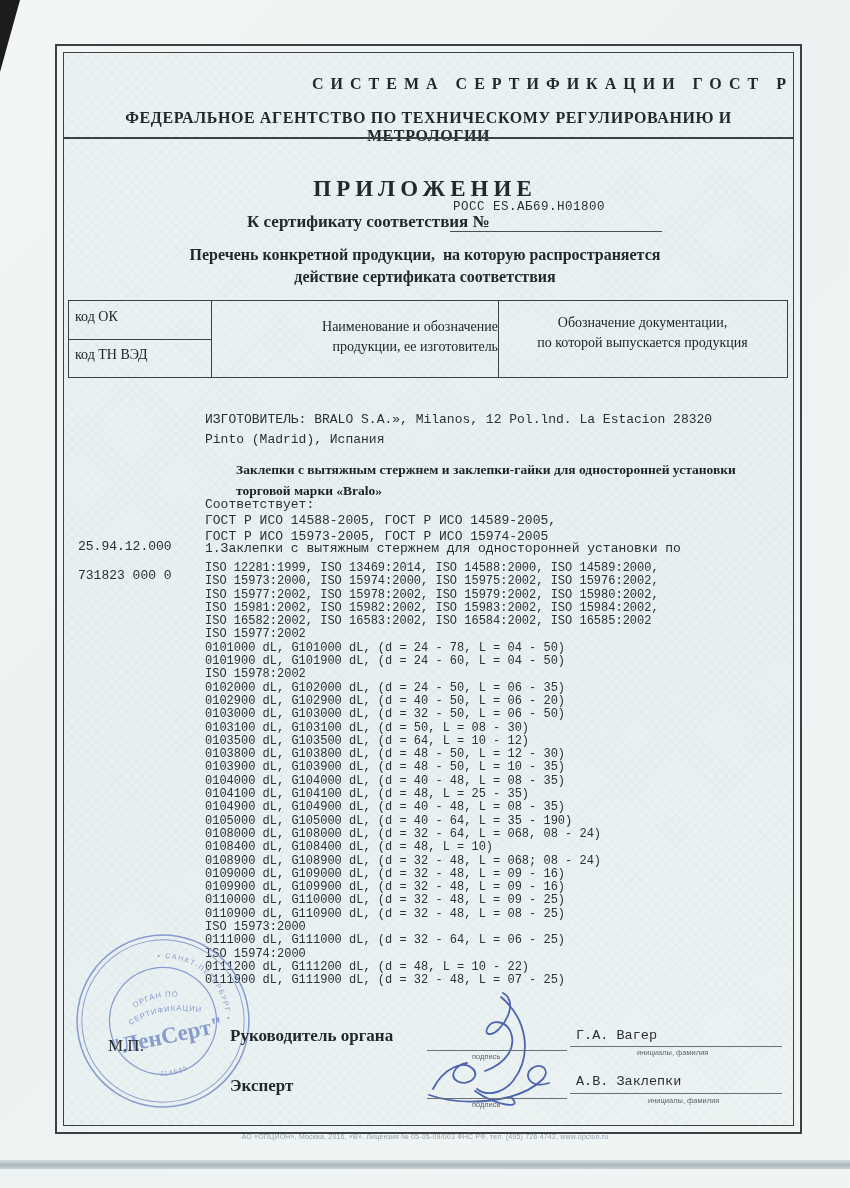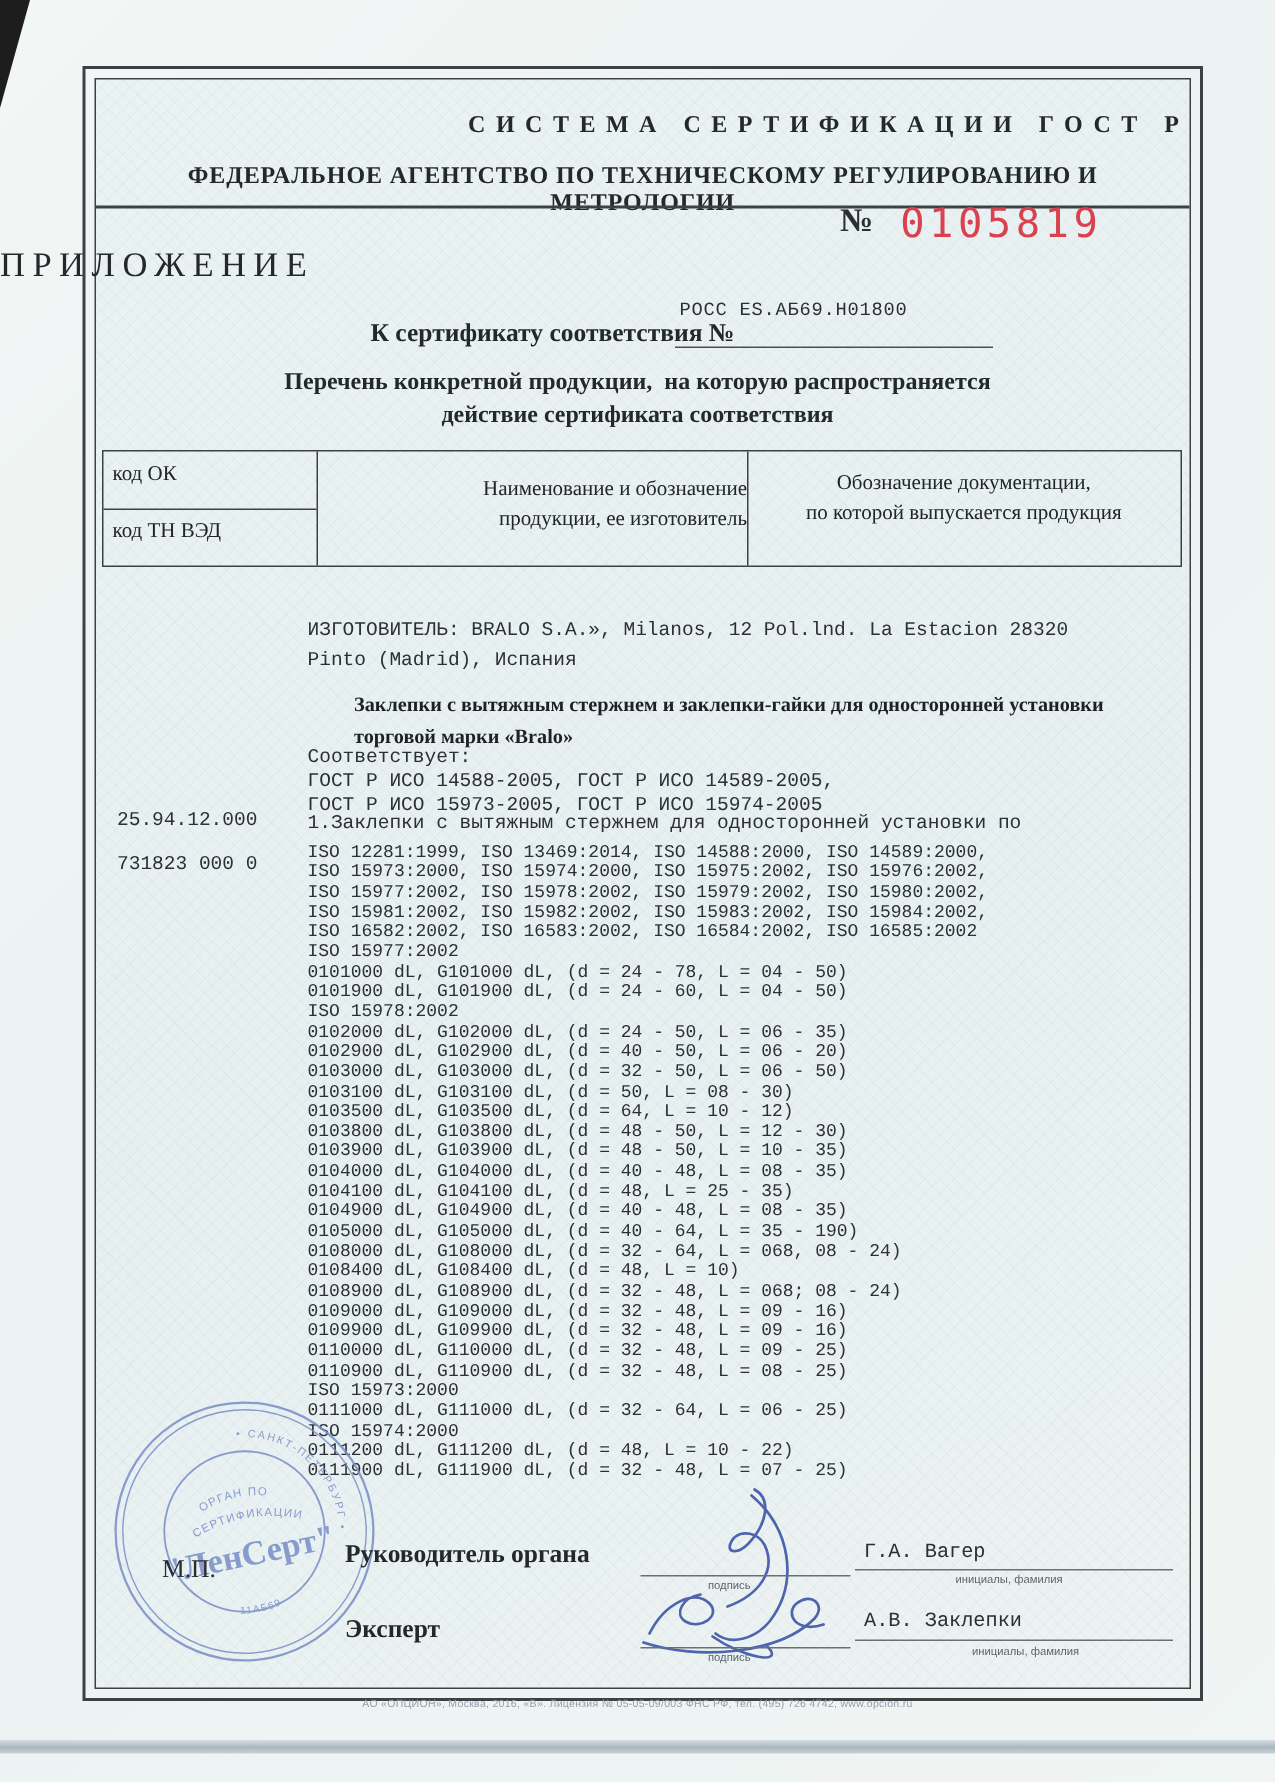--- a/index.html
+++ b/index.html
@@ -20,21 +20,21 @@
           repeating-linear-gradient(45deg,rgba(110,160,170,0.05) 0 1px,transparent 1px 7px),
           repeating-linear-gradient(-45deg,rgba(110,160,170,0.05) 0 1px,transparent 1px 7px),
           linear-gradient(160deg,#ebf2f2 0%,#e7eff1 55%,#edf3f2 100%);}
   .hdr1{left:0;right:0;top:22px;text-align:right;font-weight:bold;font-size:16px;letter-spacing:7px;color:#23282d;}
   .hdr2{left:0;right:0;top:56px;text-align:center;font-weight:bold;font-size:16px;letter-spacing:0.6px;color:#23282d;}
   .hdr-rule{left:0;right:0;top:84px;border-top:2.5px solid #3c4146;}
   .serial-row{top:134px;left:560px;width:230px;}
   .serial-prefix{font-size:22px;font-weight:bold;color:#2a2f34;display:inline-block;vertical-align:top;}
   .serial-num{font-family:"DejaVu Sans Mono","Liberation Mono",monospace;font-size:27px;letter-spacing:3px;
         color:#d9414f;display:inline-block;margin-left:14px;}
-  .doc-title{left:0;right:0;top:164px;font-weight:normal;font-size:23px;letter-spacing:5px;color:#23282d;}
+  .doc-title{left:0;right:0;top:176px;text-align:center;font-weight:bold;font-size:23px;letter-spacing:5px;color:#23282d;}
   .cert-label{left:247px;top:212px;font-weight:bold;font-size:17px;color:#23282d;}
   .cert-num{left:453px;top:200px;font-size:12.5px;letter-spacing:0.5px;}
   .cert-line{left:450px;top:231px;width:212px;border-top:1.2px solid #4a4f54;}
   .sub1{left:0;right:0;top:246px;text-align:center;font-weight:bold;font-size:16px;color:#23282d;}
   .sub2{left:0;right:0;top:268px;text-align:center;font-weight:bold;font-size:16px;color:#23282d;}
   
   .tbl{left:68px;top:300px;width:718px;height:76px;border:1.2px solid #3c4146;}
   .tbl .v1{position:absolute;left:142px;top:0;bottom:0;border-left:1.2px solid #3c4146;}
   .tbl .v2{position:absolute;left:429px;top:0;bottom:0;border-left:1.2px solid #3c4146;}
   .tbl .h1{position:absolute;left:0;width:142px;top:38px;border-top:1.2px solid #3c4146;}
@@ -69,24 +69,20 @@
 
   <div class="abs frame-outer">
     <div class="frame-inner">
 
       <div class="abs hdr1 serif">СИСТЕМА СЕРТИФИКАЦИИ ГОСТ Р</div>
       <div class="abs hdr2 serif">ФЕДЕРАЛЬНОЕ АГЕНТСТВО ПО ТЕХНИЧЕСКОМУ РЕГУЛИРОВАНИЮ И МЕТРОЛОГИИ</div>
       <div class="abs hdr-rule"></div>
     </div>
   </div>
 
-  <div class="abs serial-row">
-    <span class="serial-prefix serif">№</span>
-    <span class="serial-num">0105819</span>
-  </div>
 
   <div class="abs doc-title serif">ПРИЛОЖЕНИЕ</div>
 
   <div class="abs cert-label serif">К сертификату соответствия №</div>
   <div class="abs cert-num mono">РОСС ES.АБ69.Н01800</div>
   <div class="abs cert-line"></div>
 
   <div class="abs sub1 serif keep-ws">Перечень конкретной продукции,  на которую распространяется</div>
   <div class="abs sub2 serif">действие сертификата соответствия</div>
 

